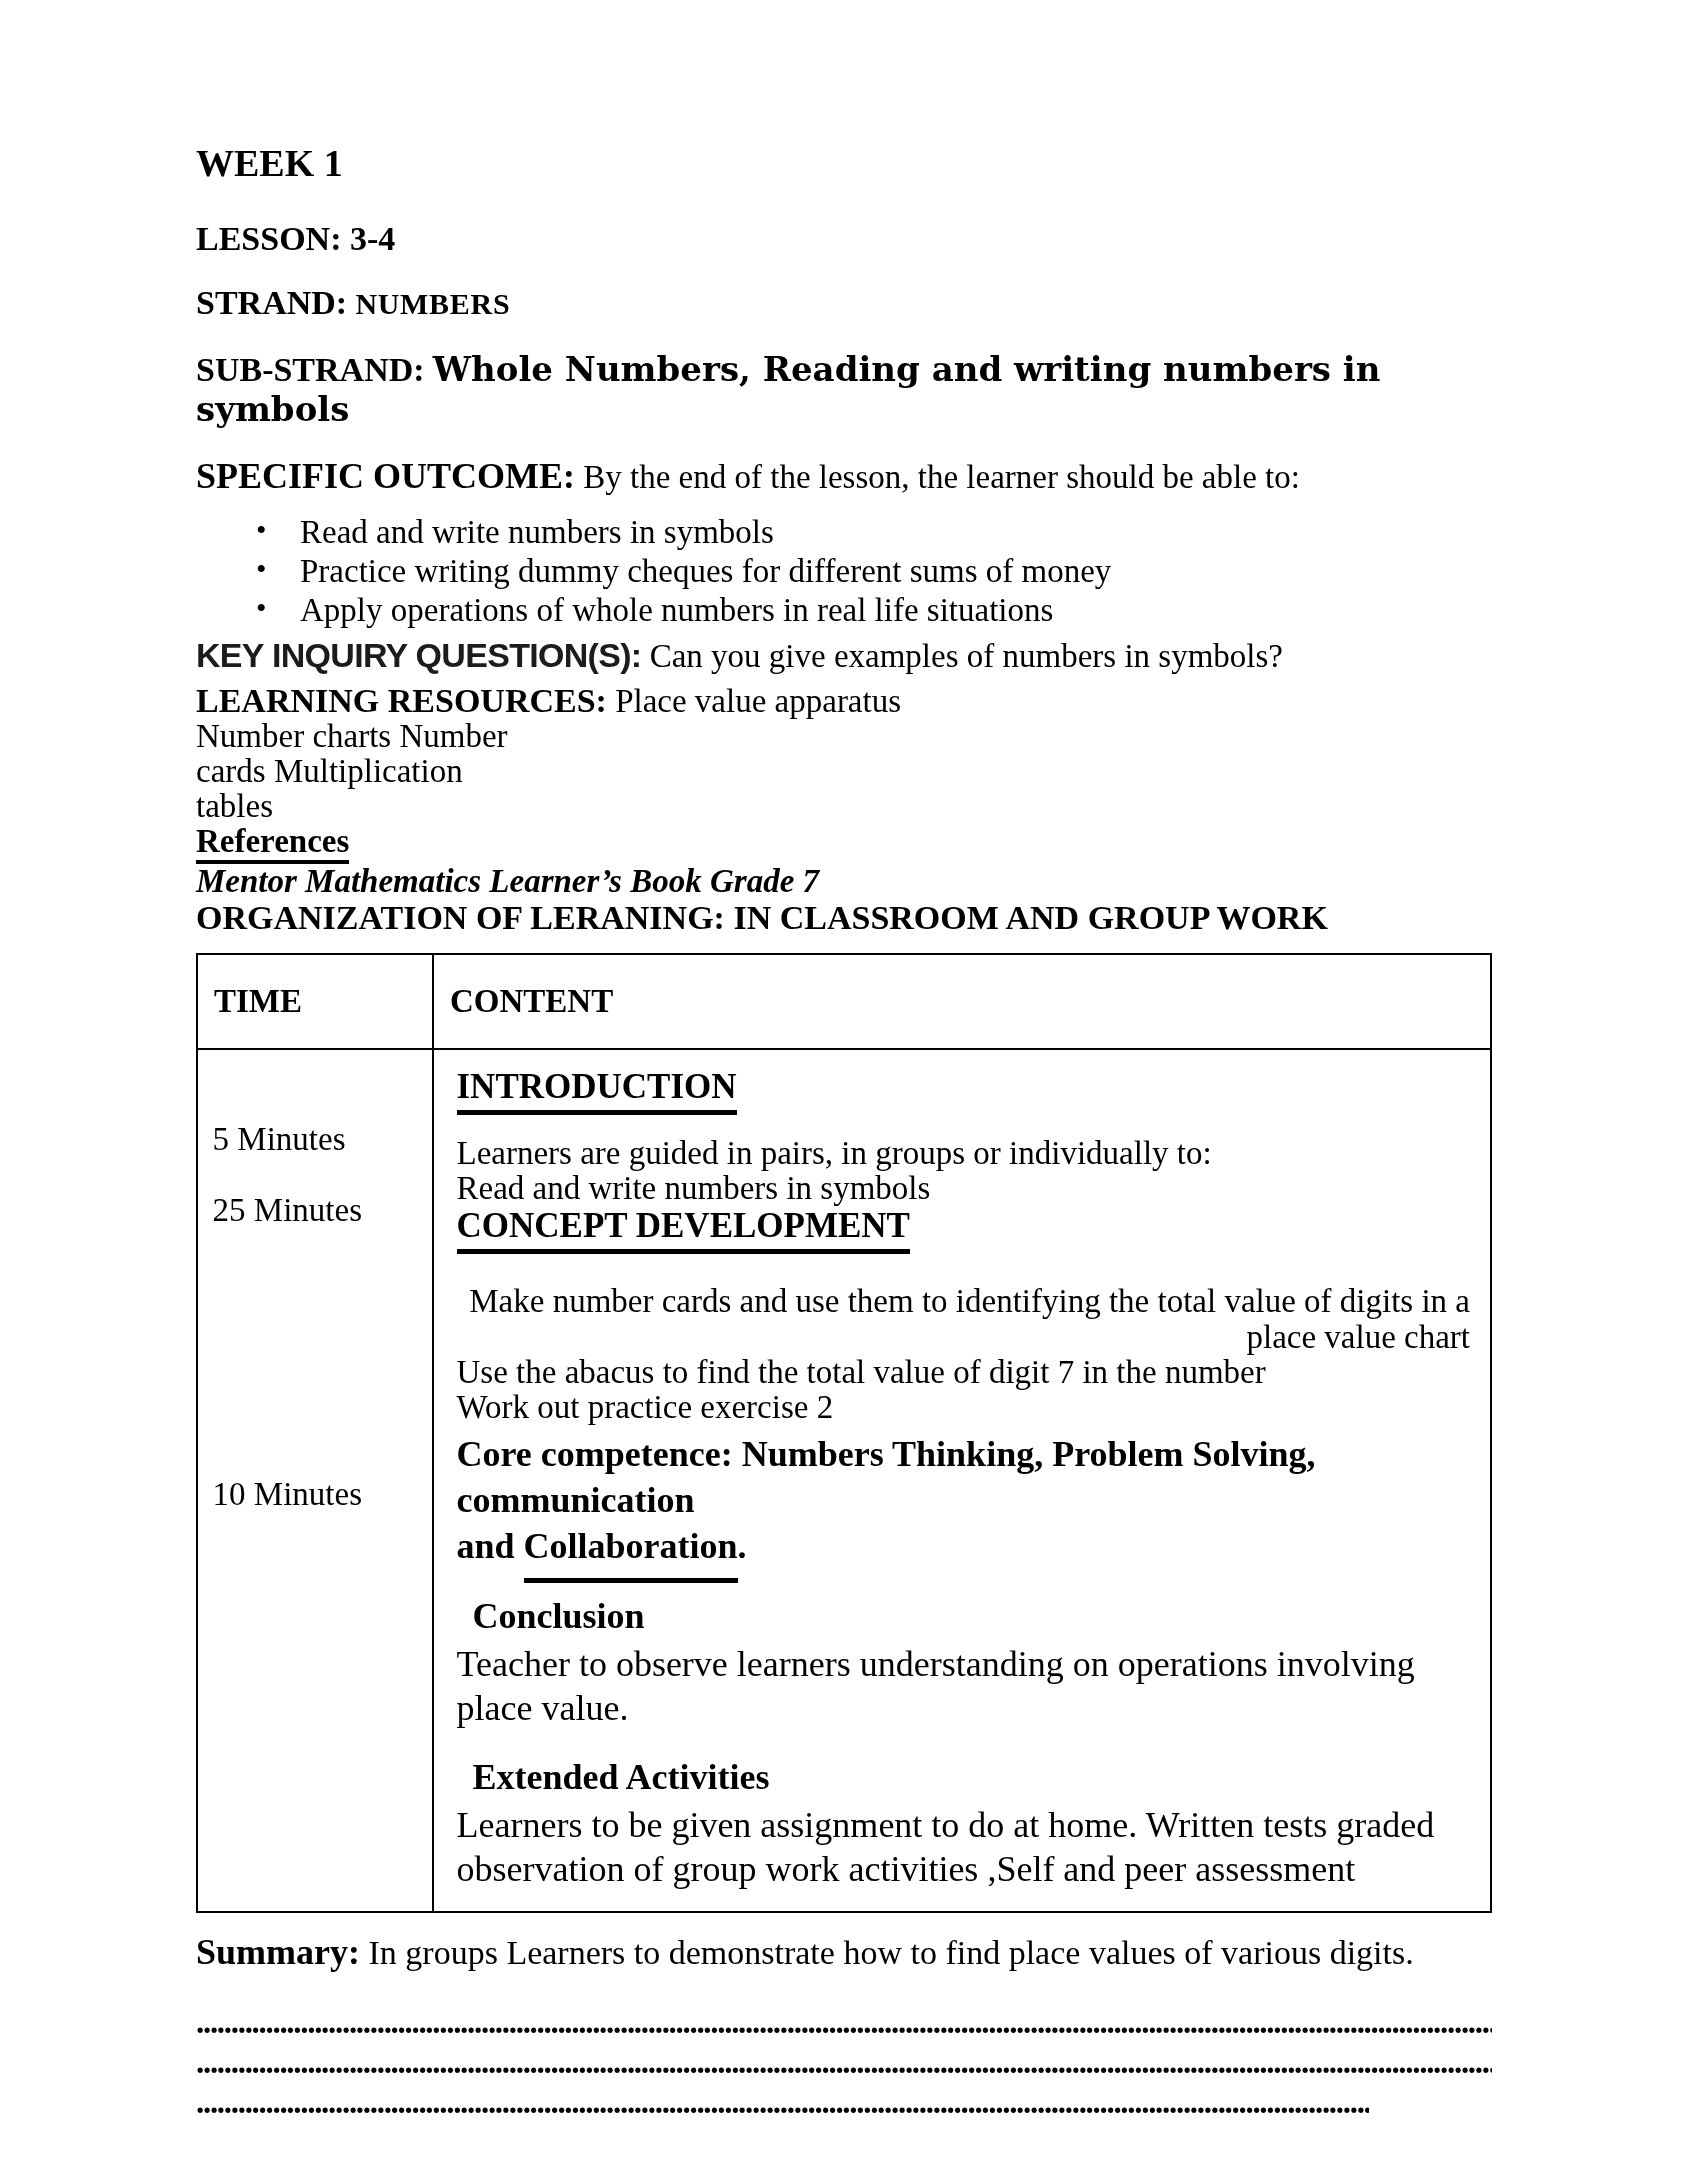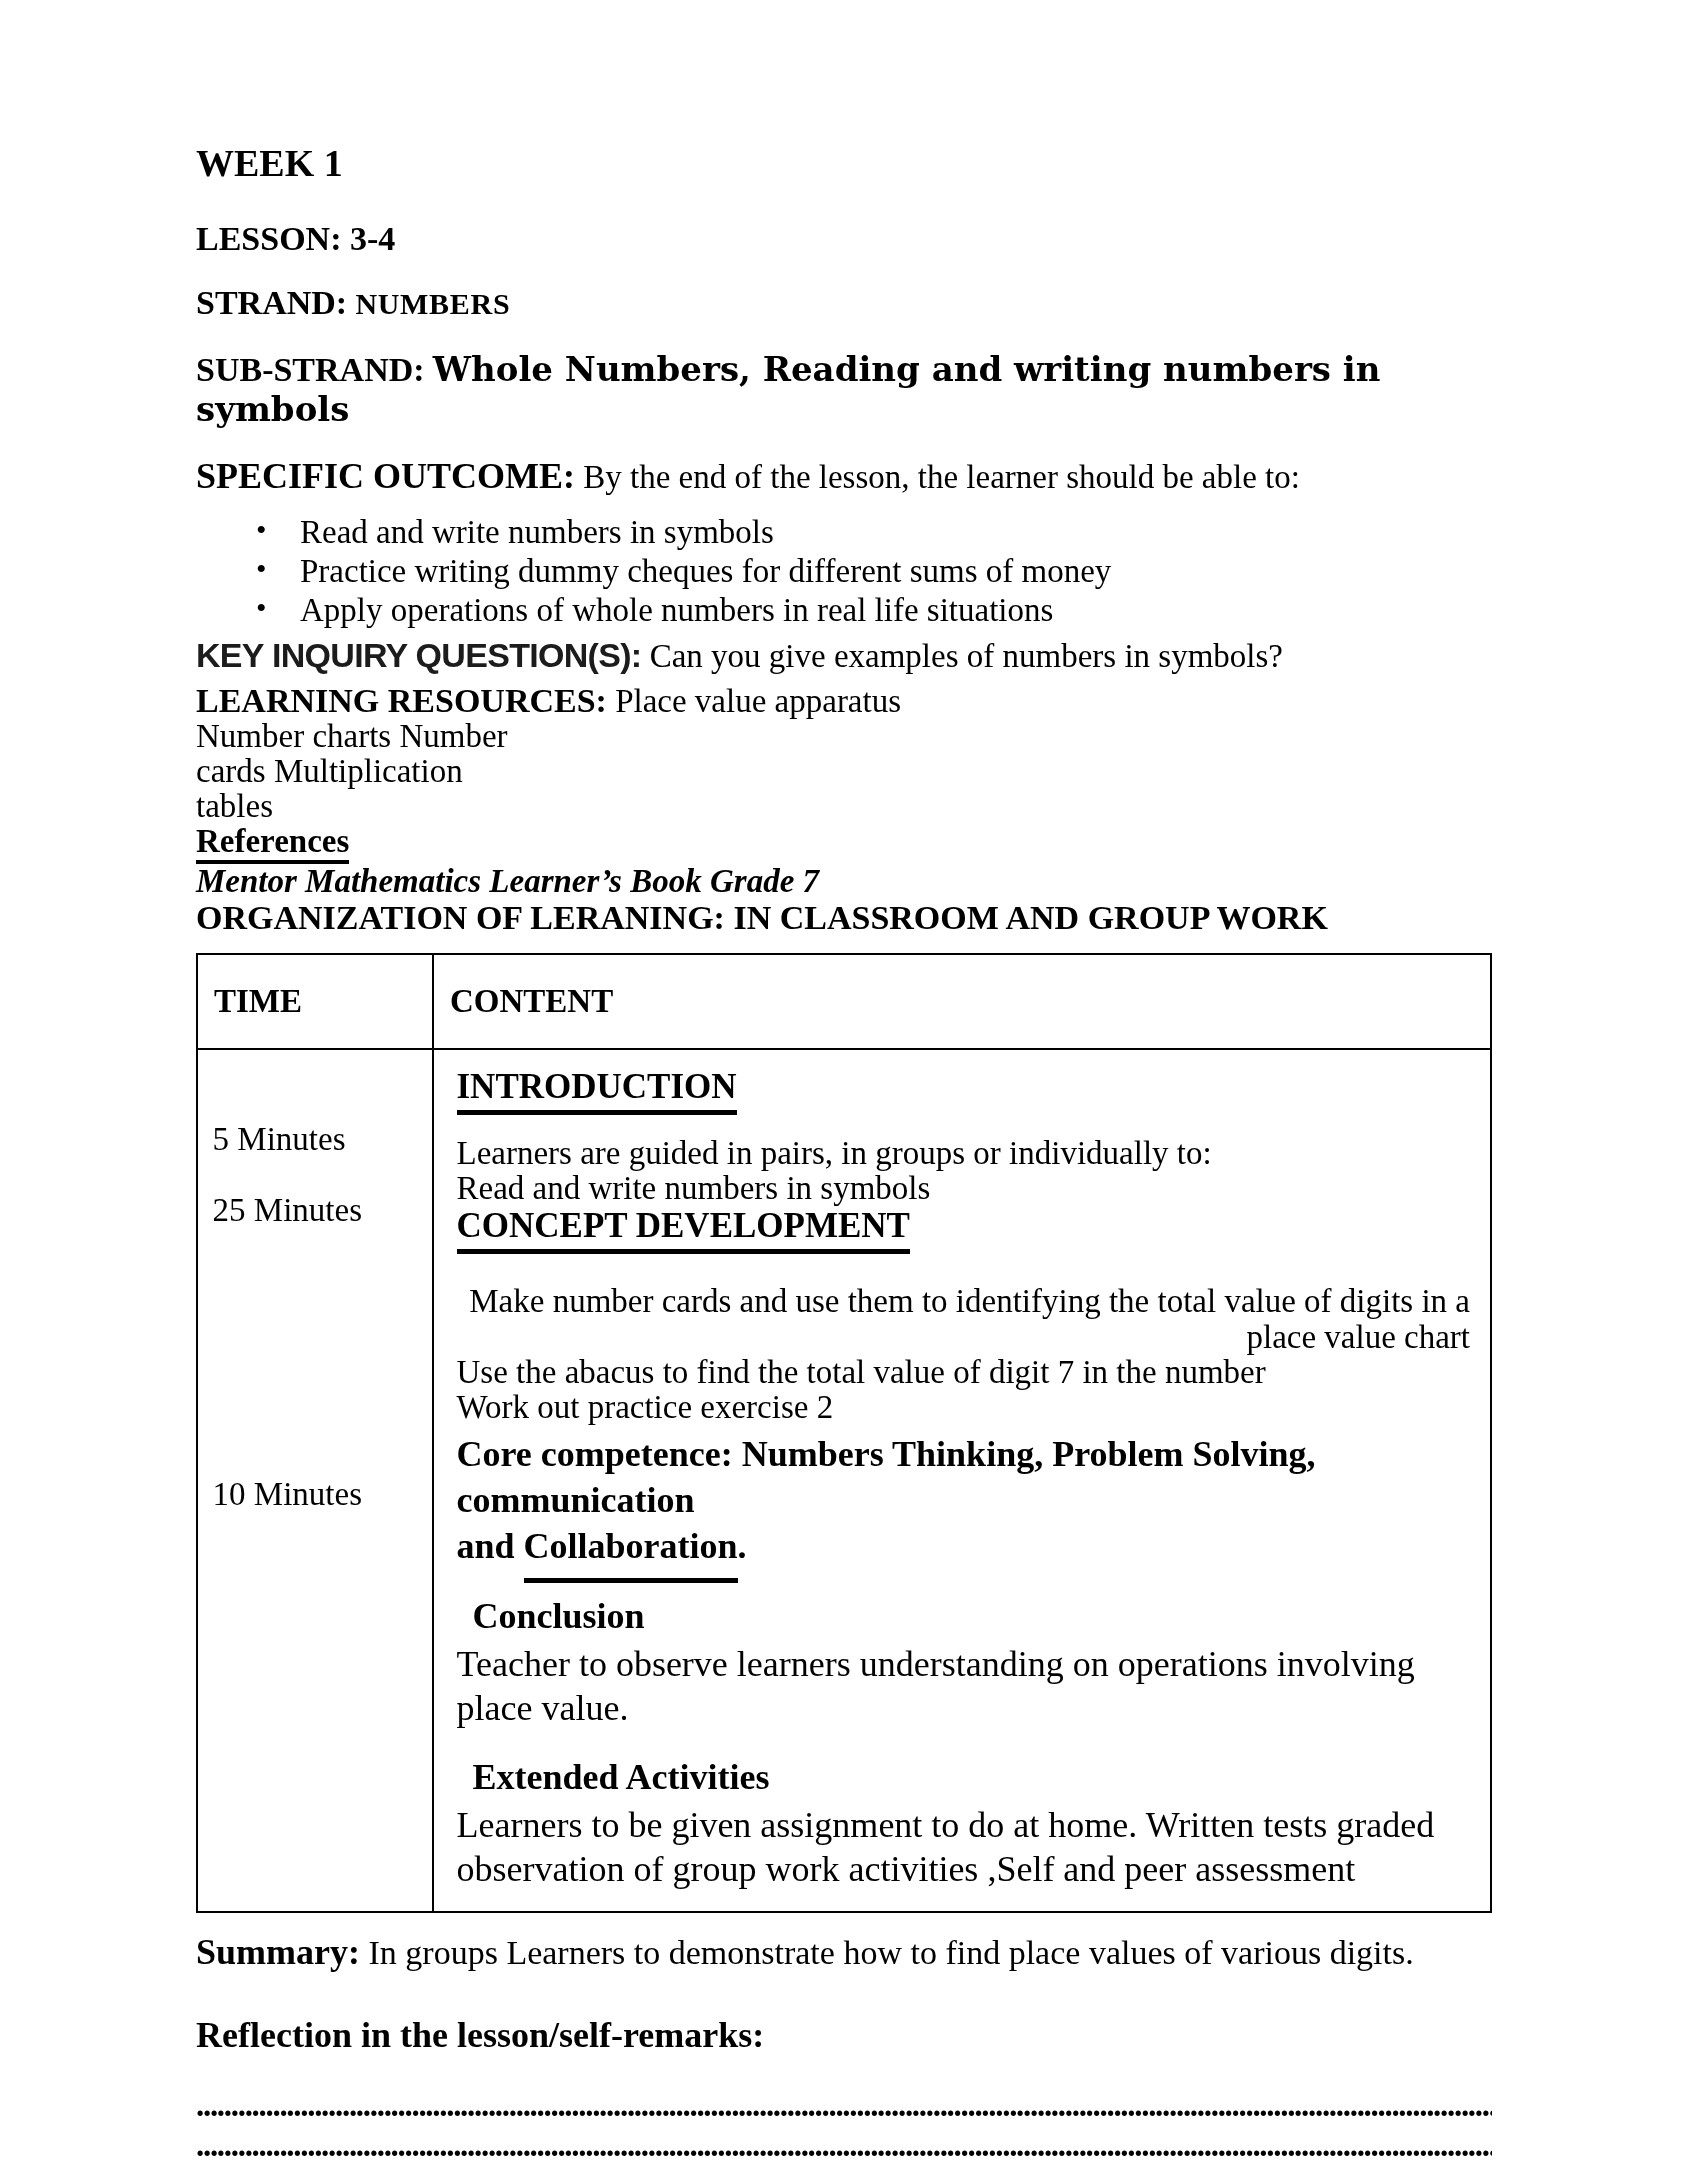--- a/index.html
+++ b/index.html
@@ -162,21 +162,20 @@
       </td>
     </tr>
   </tbody>
     </table>
 
   <div class="summary-line">
     <span class="summary-label">Summary:</span>
     <span>In groups Learners to demonstrate how to find place values of various digits.</span>
   </div>
 
-  <div class="reflection-heading">Reflection in the lesson/self-remarks:</div>
 
   <div class="dots-wrap">
     <div class="dotted-line">..........................................................................................................................................................................................................................</div>
     <div class="dotted-line">..........................................................................................................................................................................................................................</div>
     <div class="dotted-line short">..........................................................................................................................................................................................................................</div>
   </div>
 
 </div>
 
 

